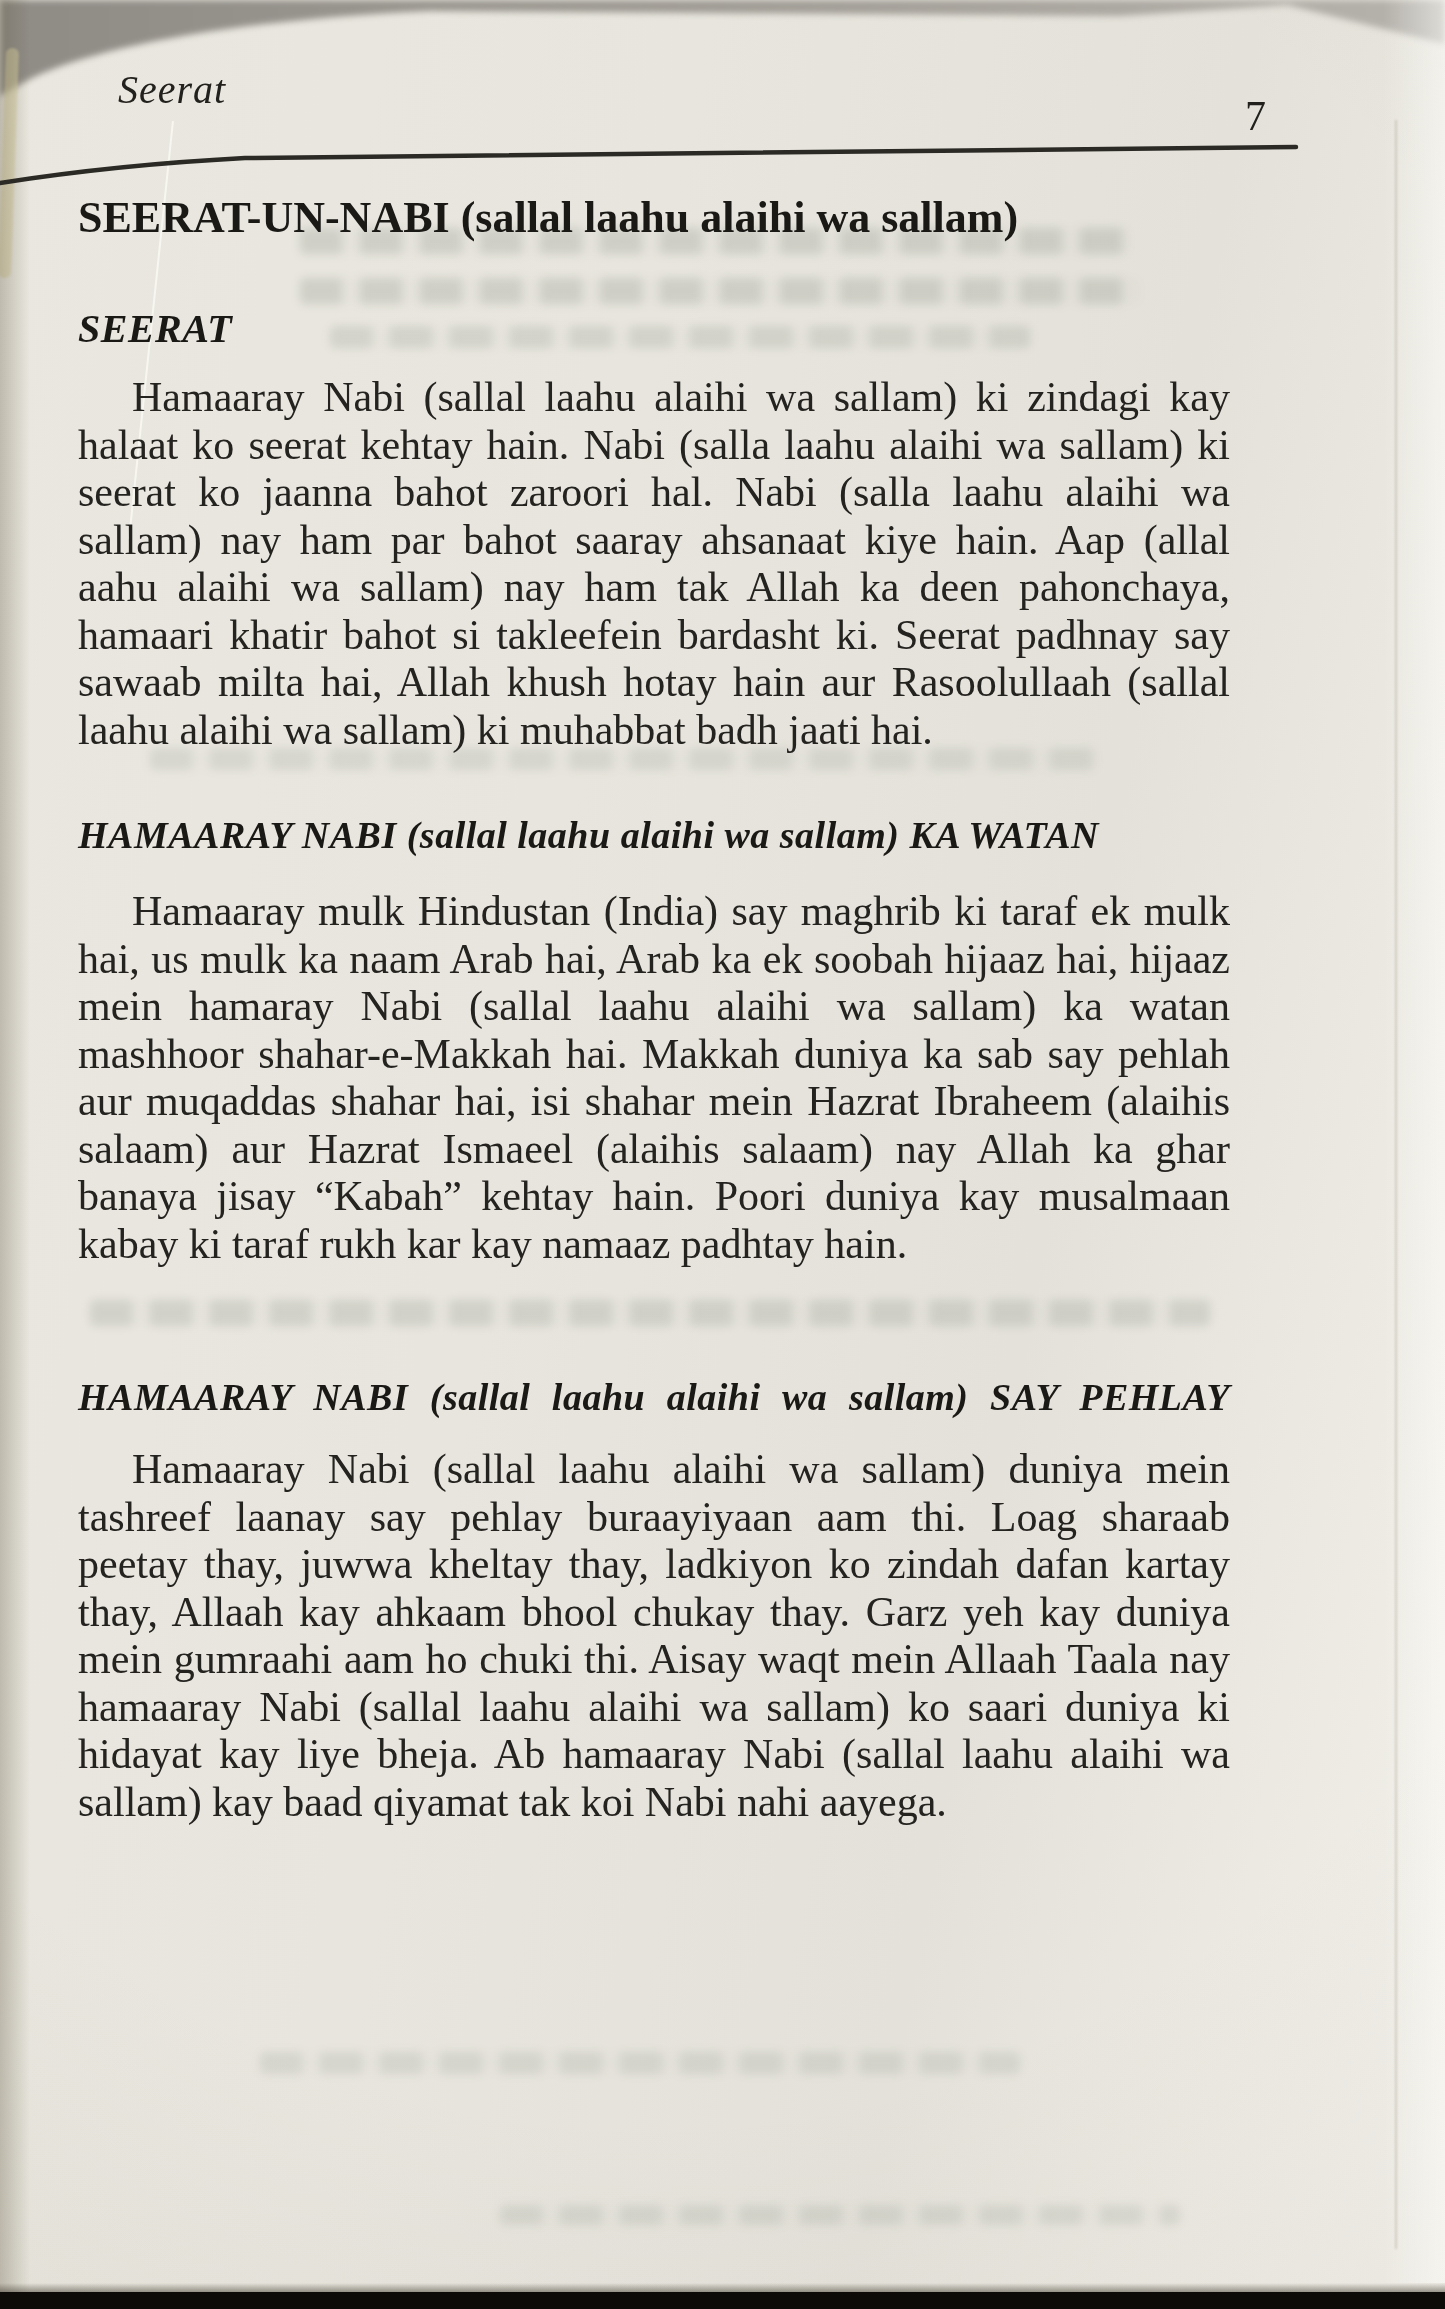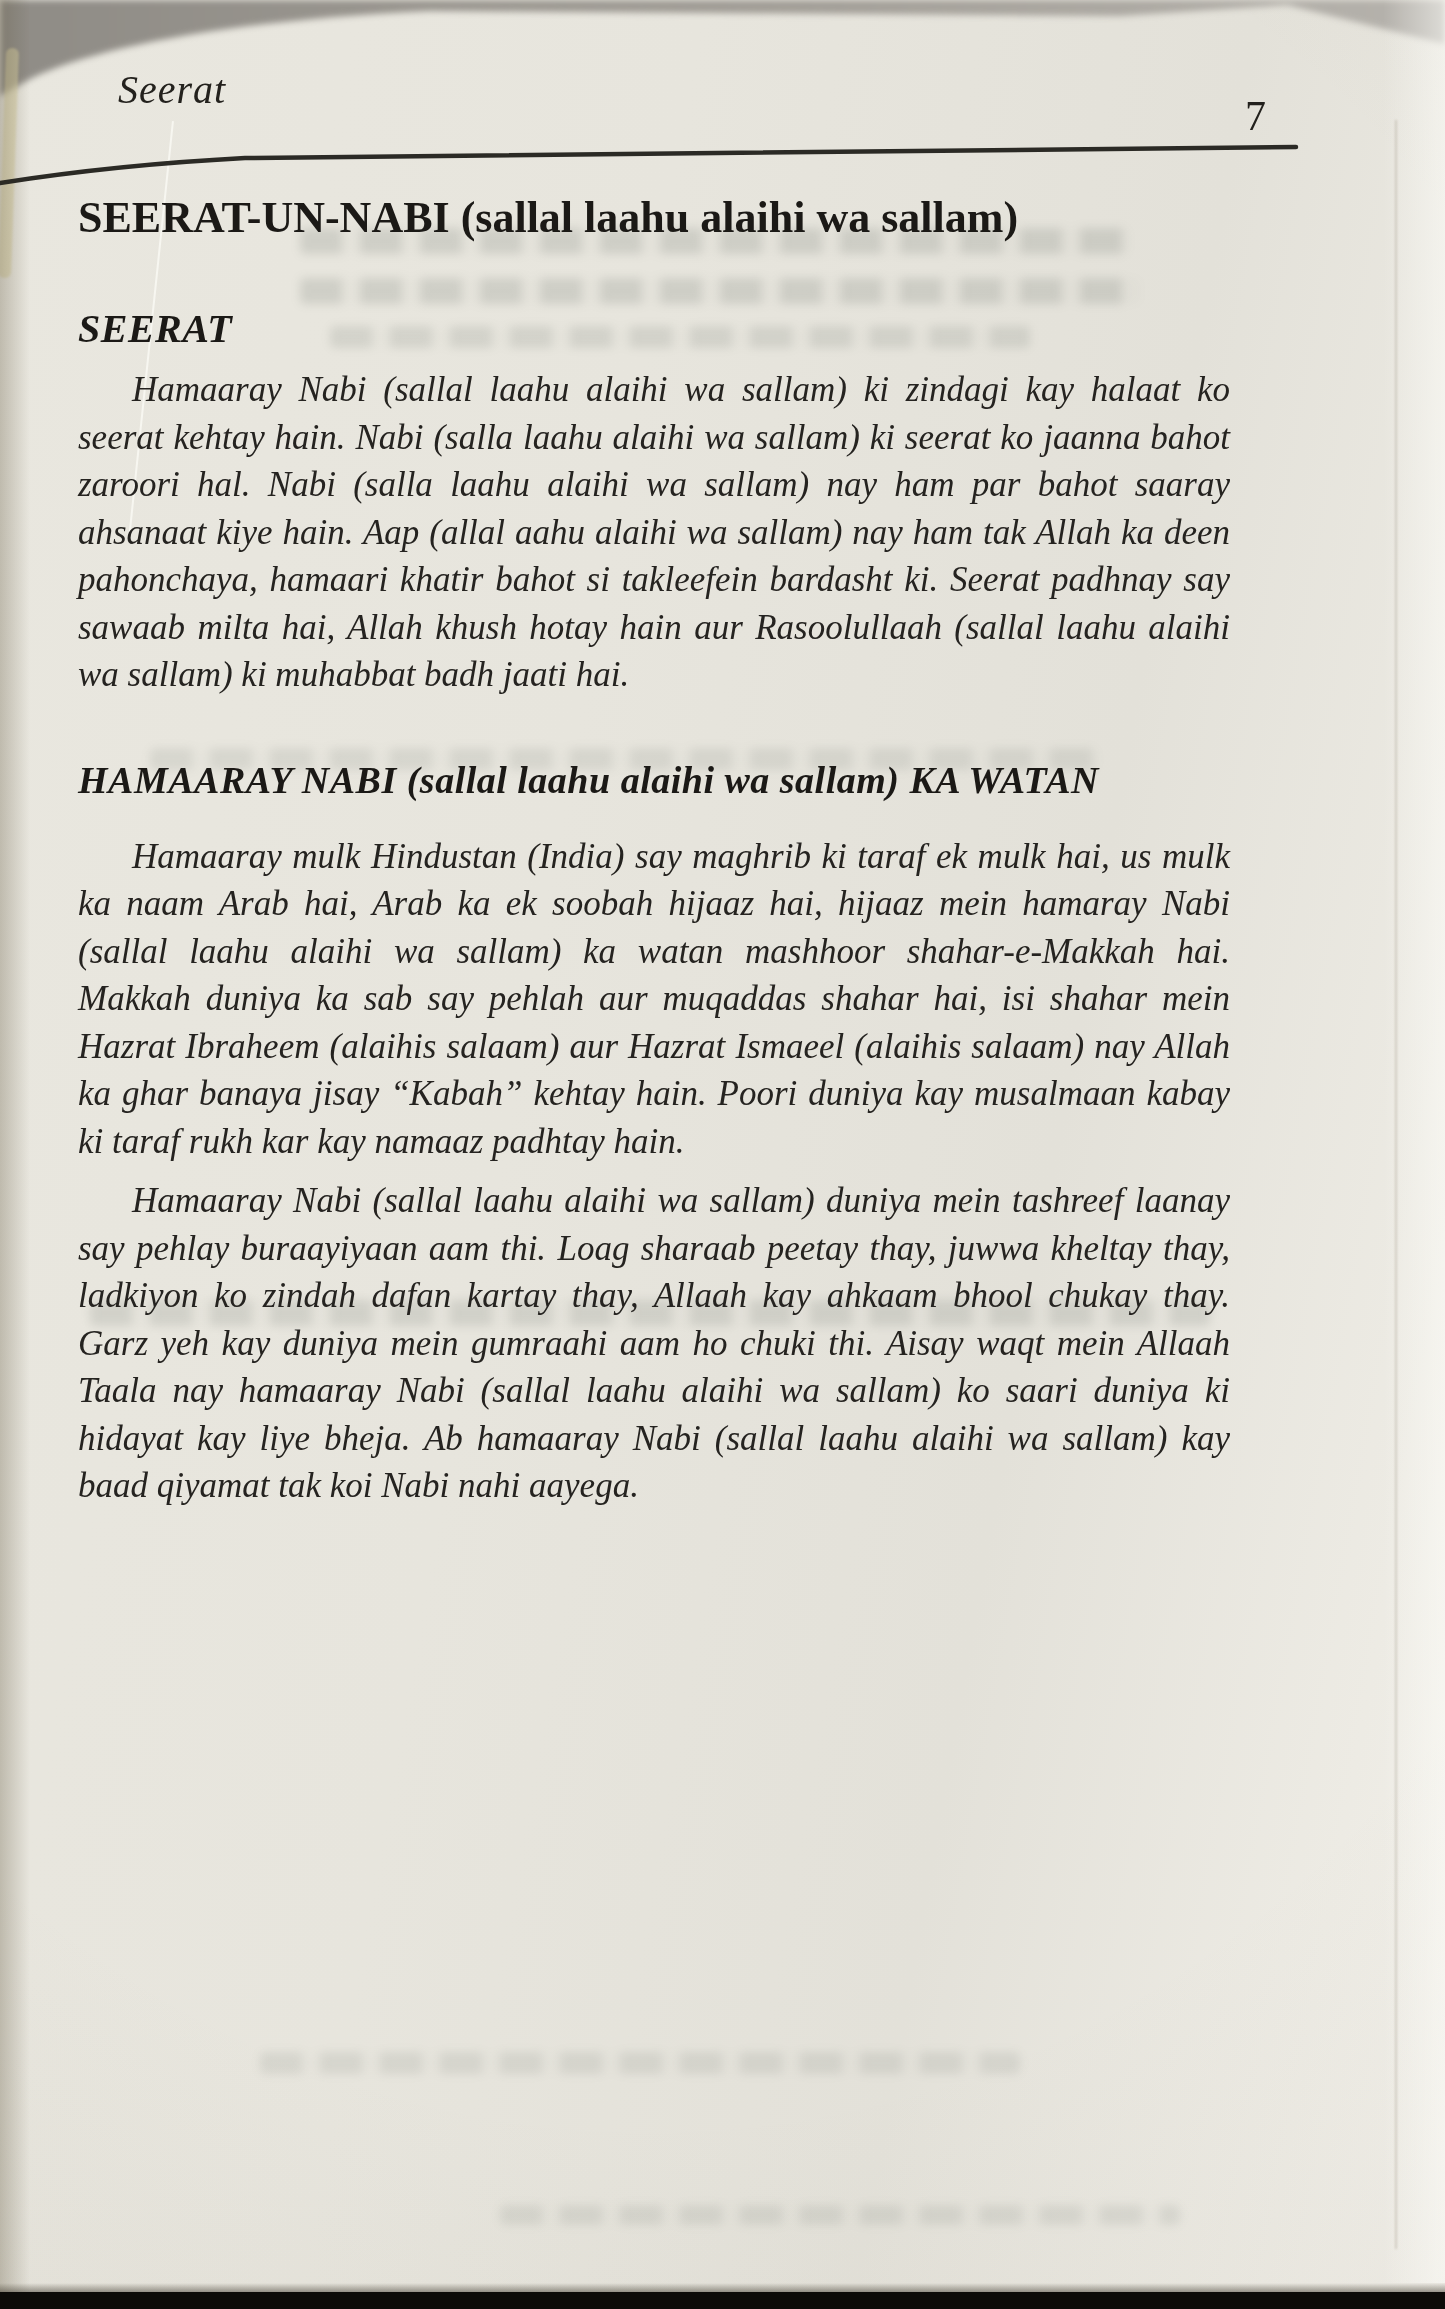--- a/index.html
+++ b/index.html
@@ -40,22 +40,22 @@
   
   .ghost{position:absolute;height:26px;border-radius:5px;filter:blur(5px);opacity:.5;
     background:repeating-linear-gradient(90deg,rgba(104,112,104,.38) 0 42px,rgba(104,112,104,.05) 42px 60px);}
   
   .content{position:absolute;left:78px;top:0;width:1152px;color:#211f1b;}
   .title{margin:190px 0 0 0;font-size:44px;line-height:56px;font-weight:bold;
     color:#1b1916;}
   section h2{margin:52px 0 0 0;font-size:38px;line-height:58px;font-weight:bold;
     font-style:italic;color:#1b1916;letter-spacing:.5px;}
   section.justify-head h2{text-align:justify;text-align-last:justify;}
-  section p{margin:12px 0 0 0;font-size:35px;line-height:47.5px;text-align:justify;
-    text-indent:54px;color:#252320;font-style:italic;}
+  section p{margin:20px 0 0 0;font-size:42px;line-height:47.5px;text-align:justify;
+    text-indent:54px;color:#252320;}
   section:nth-of-type(1) h2{margin-top:58px;font-size:40px;line-height:50px;}
   section:nth-of-type(2) p{margin-top:24px;}
   section:nth-of-type(3) h2{margin-top:100px;}
   section:nth-of-type(4) h2{margin-top:62px;}
   section:nth-of-type(4) p{margin-top:40px;}
 </style>
 </head>
 <body>
 
 <div class="canvas">
@@ -101,18 +101,19 @@
       <h2>SEERAT</h2>
       <p>Hamaaray Nabi (sallal laahu alaihi wa sallam) ki zindagi kay halaat ko seerat kehtay hain. Nabi (salla laahu alaihi wa sallam) ki seerat ko jaanna bahot zaroori hal. Nabi (salla laahu alaihi wa sallam) nay ham par bahot saaray ahsanaat kiye hain. Aap (allal aahu alaihi wa sallam) nay ham tak Allah ka deen pahonchaya, hamaari khatir bahot si takleefein bardasht ki. Seerat padhnay say sawaab milta hai, Allah khush hotay hain aur Rasoolullaah (sallal laahu alaihi wa sallam) ki muhabbat badh jaati hai.</p>
     </section>
 
     <section>
       <h2>HAMAARAY NABI (sallal laahu alaihi wa sallam) KA WATAN</h2>
       <p>Hamaaray mulk Hindustan (India) say maghrib ki taraf ek mulk hai, us mulk ka naam Arab hai, Arab ka ek soobah hijaaz hai, hijaaz mein hamaray Nabi (sallal laahu alaihi wa sallam) ka watan mashhoor shahar-e-Makkah hai. Makkah duniya ka sab say pehlah aur muqaddas shahar hai, isi shahar mein Hazrat Ibraheem (alaihis salaam) aur Hazrat Ismaeel (alaihis salaam) nay Allah ka ghar banaya jisay “Kabah” kehtay hain. Poori duniya kay musalmaan kabay ki taraf rukh kar kay namaaz padhtay hain.</p>
     </section>
 
     <section class="justify-head">
+      <h2>HAMAARAY NABI (sallal laahu alaihi wa sallam) SAY PEHLAY</h2>
       <p>Hamaaray Nabi (sallal laahu alaihi wa sallam) duniya mein tashreef laanay say pehlay buraayiyaan aam thi. Loag sharaab peetay thay, juwwa kheltay thay, ladkiyon ko zindah dafan kartay thay, Allaah kay ahkaam bhool chukay thay. Garz yeh kay duniya mein gumraahi aam ho chuki thi. Aisay waqt mein Allaah Taala nay hamaaray Nabi (sallal laahu alaihi wa sallam) ko saari duniya ki hidayat kay liye bheja. Ab hamaaray Nabi (sallal laahu alaihi wa sallam) kay baad qiyamat tak koi Nabi nahi aayega.</p>
     </section>
 
   </div>
 
 </div>
 
 </body></html>

